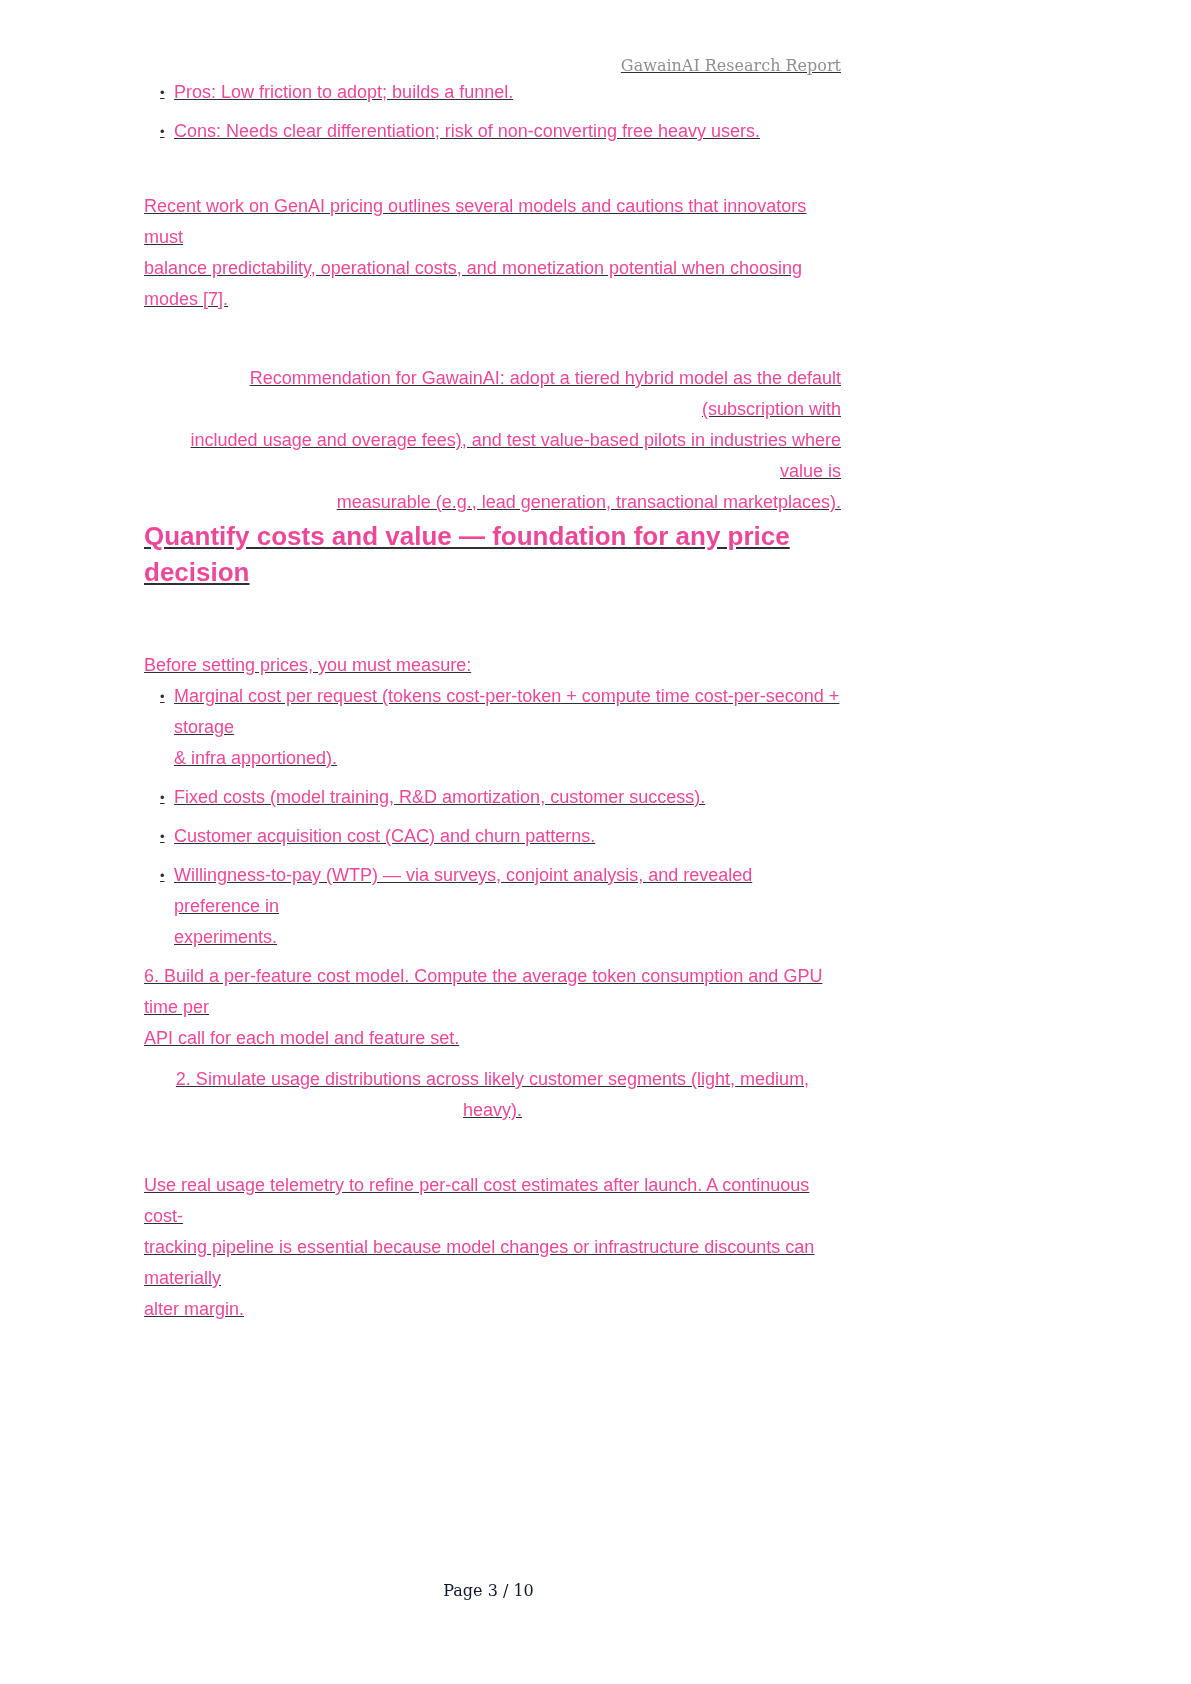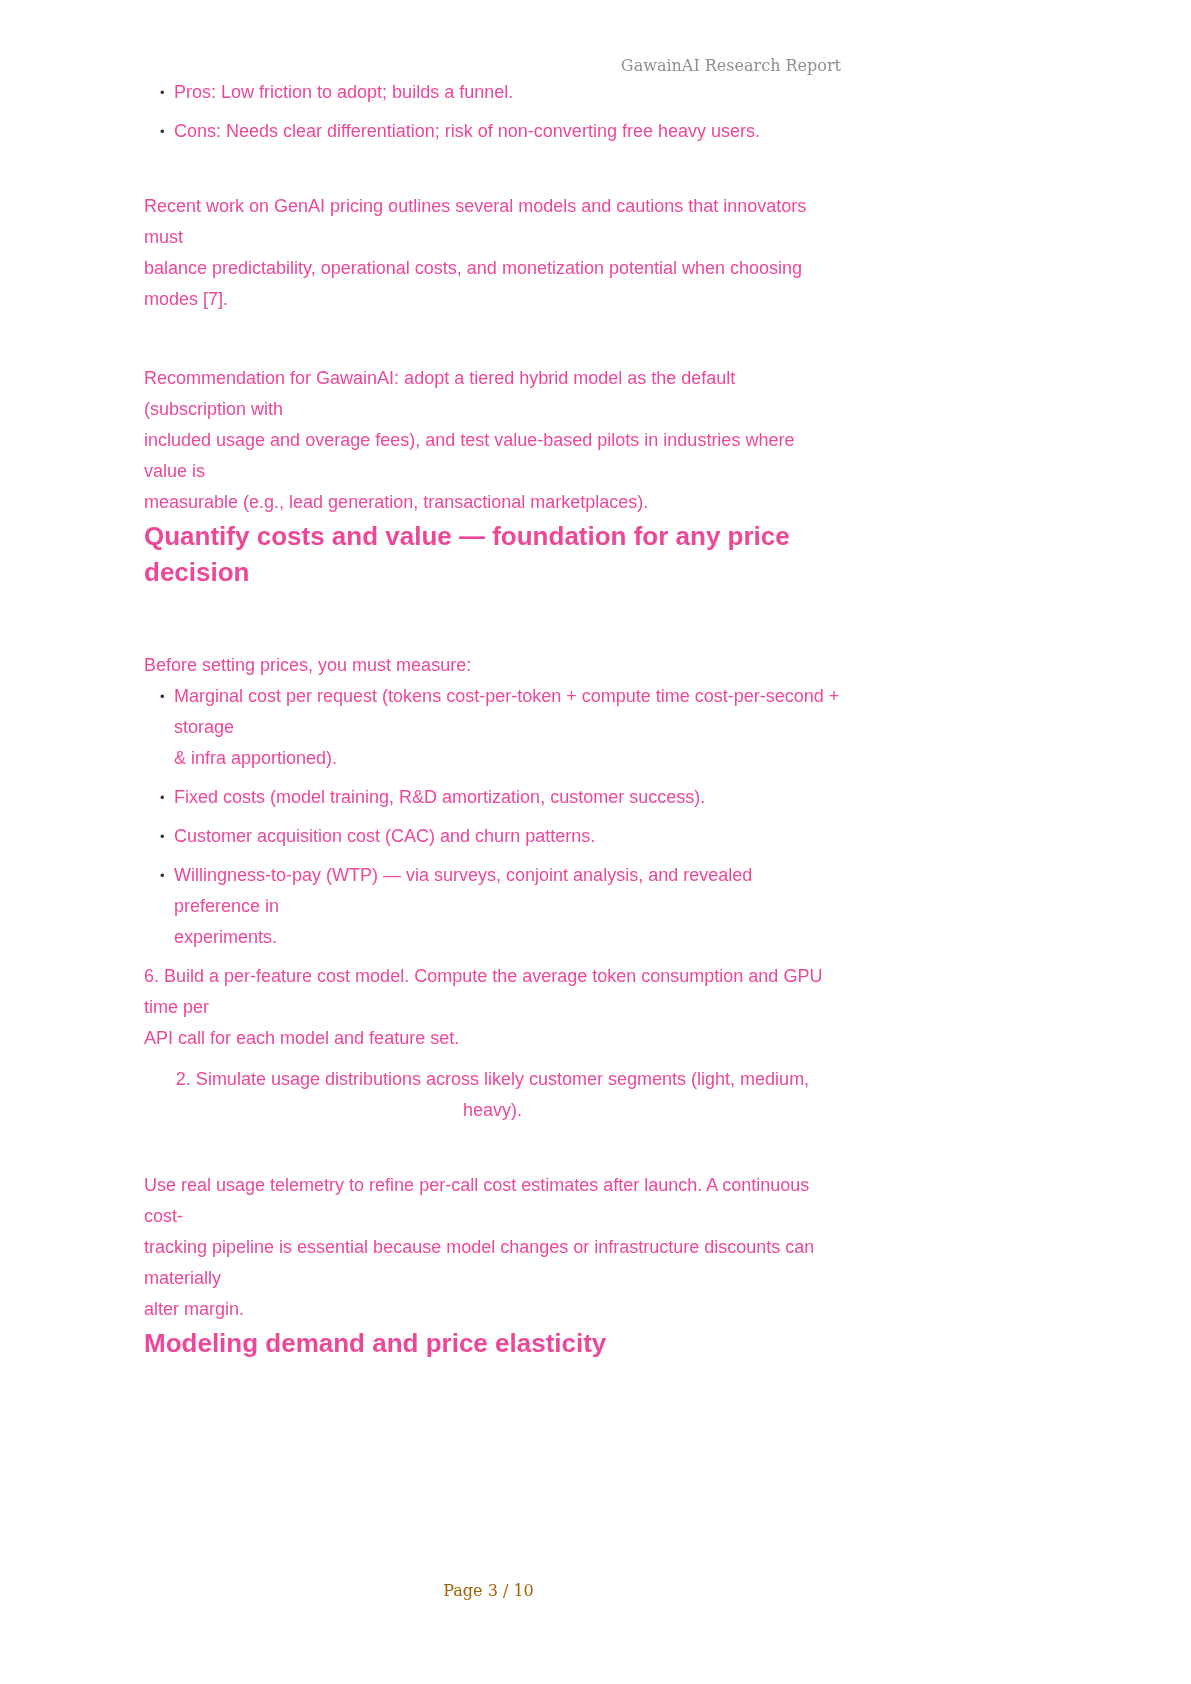--- a/index.html
+++ b/index.html
@@ -8,20 +8,21 @@
     background: #ffffff;
   }
   .page {
     position: relative;
     width: 985px;
     height: 1684px;
     background: #ffffff;
     overflow: hidden;
     font-family: "Liberation Sans", sans-serif;
     color: #303030;
+    text-decoration: underline;
   }
   .content {
     padding: 0 144px;
   }
   .report-header {
     padding-top: 55px;
     text-align: right;
     font-family: "DejaVu Serif", serif;
     font-size: 16px;
     line-height: 22px;
@@ -49,21 +50,21 @@
     width: 14px;
     font-size: 13px;
     line-height: 31px;
     color: #303030;
   }
   ul.doc-list .li-text {
     flex: 1 1 auto;
   }
   .top-list { margin-top: 58px; }
   .para-recent { margin-top: 44px; }
-  .para-recommendation { margin-top: 48px; }
+  .para-recommendation { margin-top: 48px; text-align: right; }
   h2.section-heading {
     margin: 0;
     font-size: 26px;
     line-height: 36px;
     font-weight: bold;
     color: #ec4899;
     letter-spacing: 0;
   }
   .heading-quantify { margin-top: 78px; }
   .para-before { margin-top: 60px; }
@@ -76,21 +77,21 @@
   .heading-modeling { margin-top: 175px; }
   .page-footer {
     position: absolute;
     left: 0;
     right: 8px;
     bottom: 82px;
     text-align: center;
     font-family: "DejaVu Serif", serif;
     font-size: 16px;
     line-height: 22px;
-    color: #a16207;
+    color: #0f172a;
   }
 </style>
 </head>
 <body>
 
 <div class="page">
   <div class="content">
 
     <div class="report-header">GawainAI Research Report</div>
 
@@ -141,18 +142,17 @@
     <p class="body-text num-item-1">6. Build a per-feature cost model. Compute the average token consumption and GPU time per
 API call for each model and feature set.</p>
 
     <p class="body-text num-item-2">2. Simulate usage distributions across likely customer segments (light, medium, heavy).</p>
 
 
     <p class="body-text para-telemetry">Use real usage telemetry to refine per-call cost estimates after launch. A continuous cost-
 tracking pipeline is essential because model changes or infrastructure discounts can materially
 alter margin.</p>
 
-    <h2 class="section-heading heading-modeling">Modeling demand and price elasticity</h2>
 
   </div>
 
   <div class="page-footer">Page 3 / 10</div>
 </div>
 
 </body></html>

